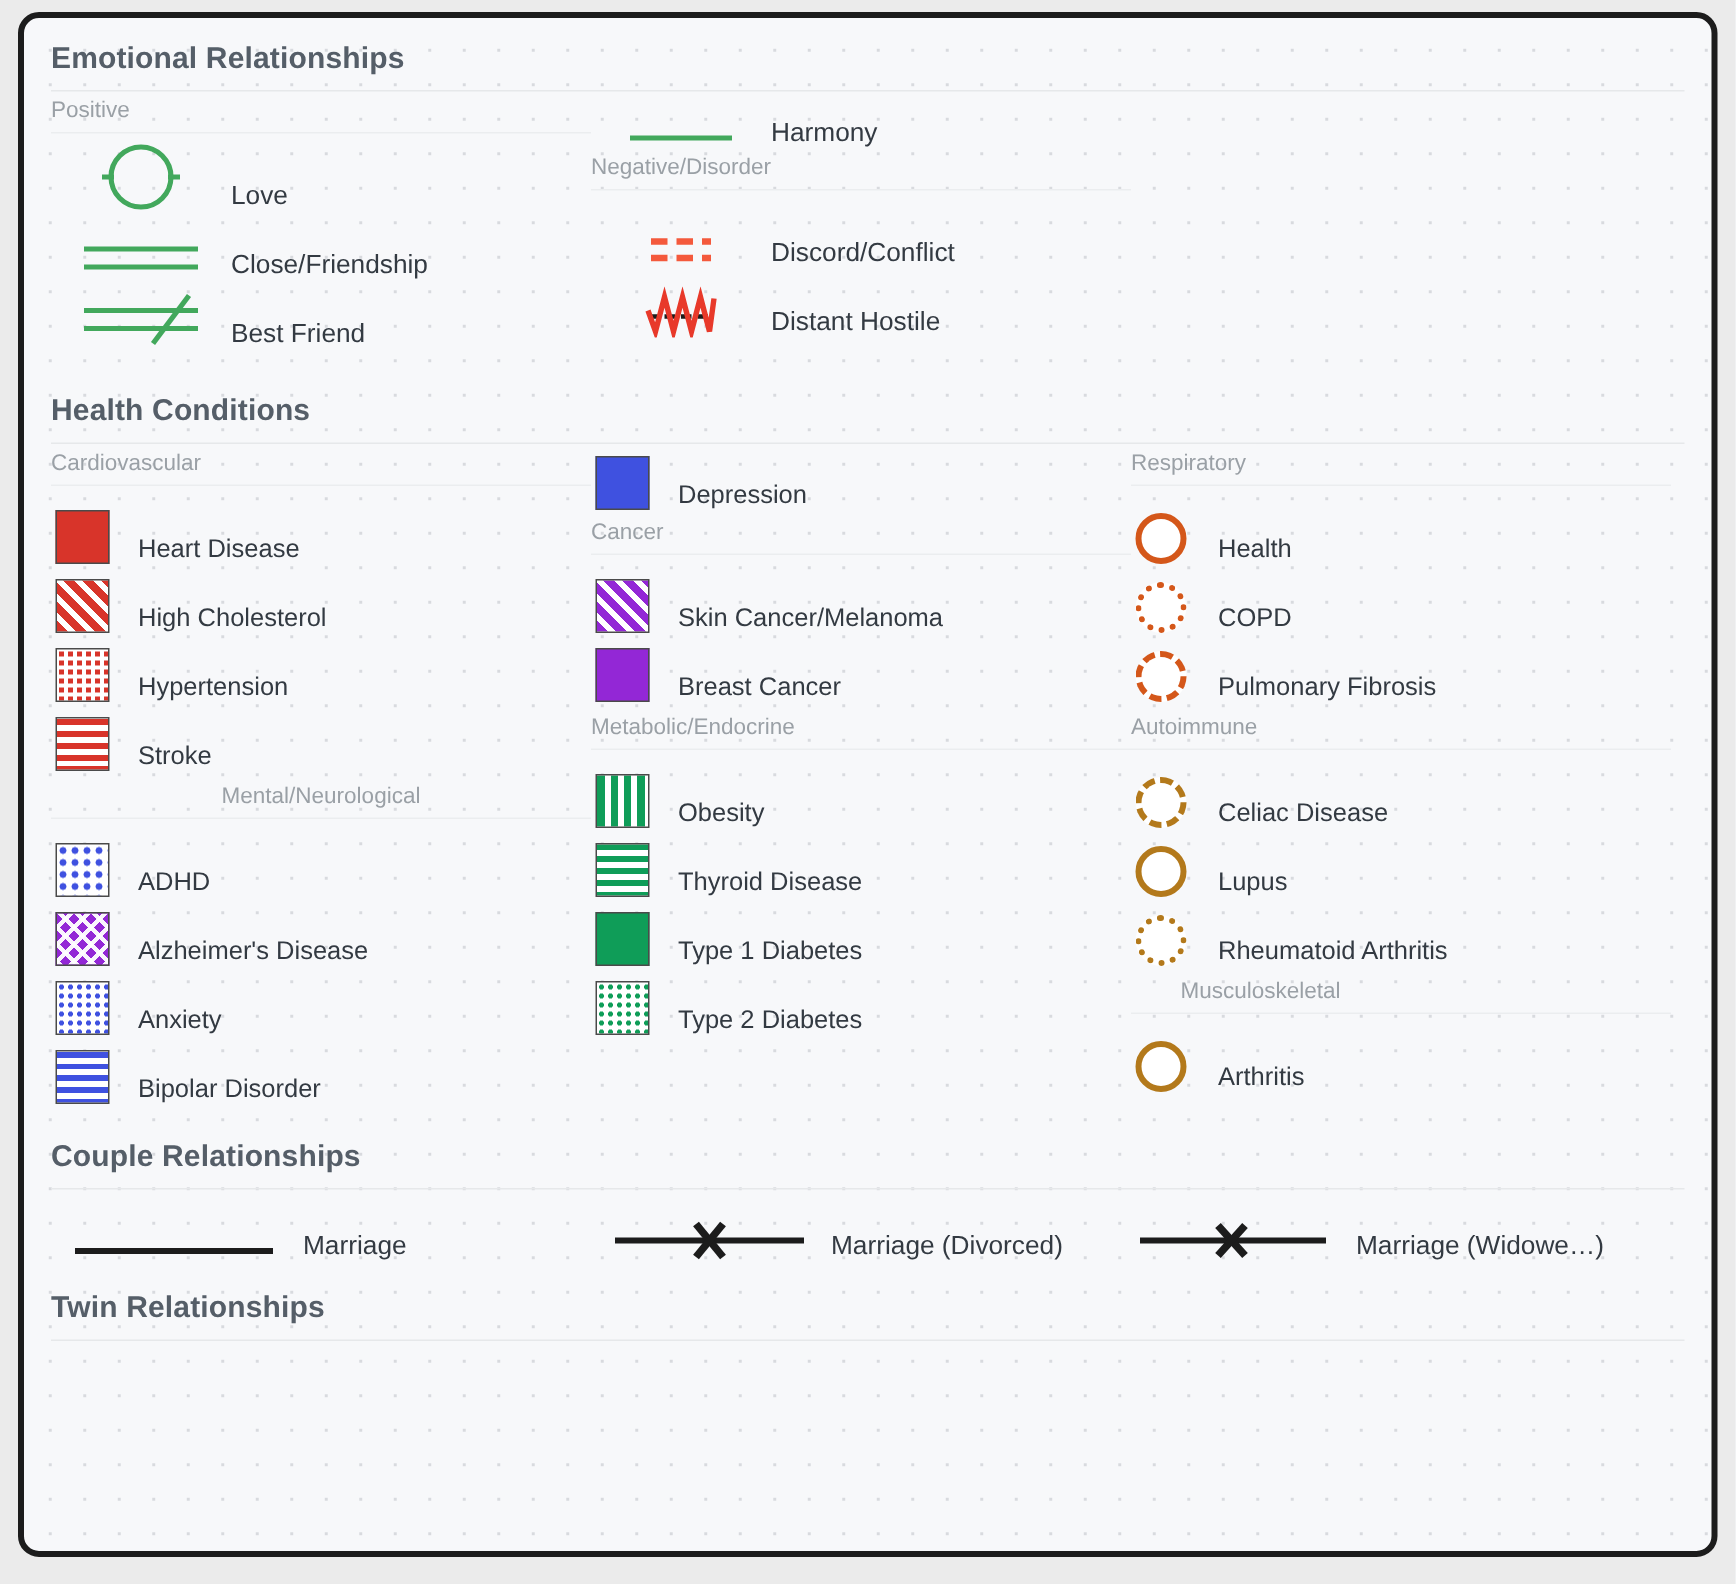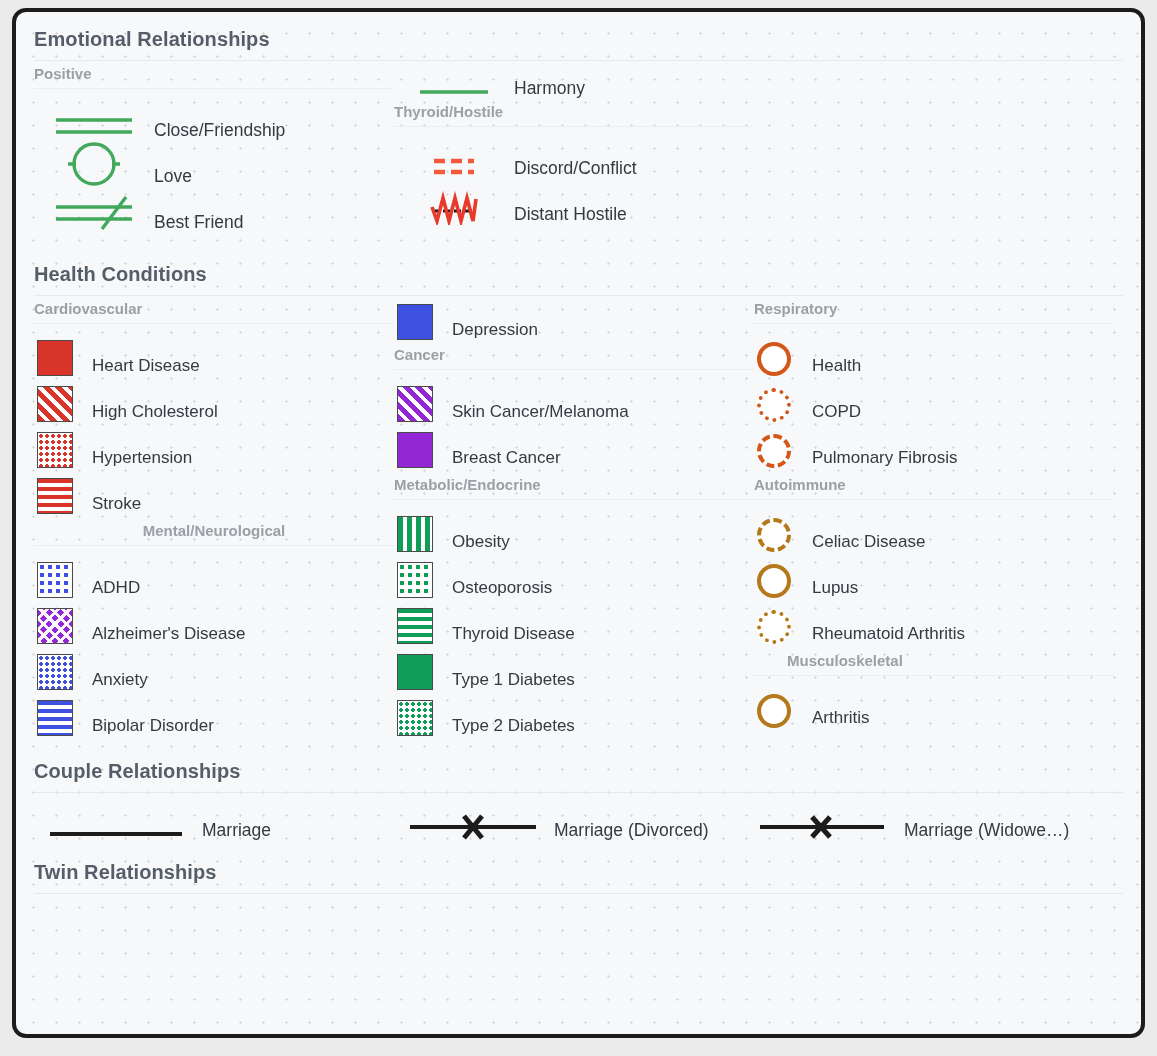--- a/index.html
+++ b/index.html
@@ -24,21 +24,21 @@
   .inner{position:absolute;left:0;top:0;right:0;bottom:0;padding:0 18px;}
 
   
   .sect-title{
     font-size:20px;font-weight:bold;color:#555e68;
     letter-spacing:.1px;
     padding-top:16px;padding-bottom:9px;
   }
   .sect-rule{height:1px;background:#e6e8ea;margin-bottom:2px;}
   .sub-title{
-    font-size:15px;font-weight:bold;color:#9aa0a6;
+    font-size:15px;font-weight:normal;color:#9aa0a6;
     padding-bottom:6px;padding-top:2px;
   }
   .sub-rule{height:1px;background:#ebedef;margin-bottom:6px;}
 
   
   .cols{display:flex;}
   .col{position:relative;}
   .col-a{width:360px;}
   .col-b{width:360px;}
   .col-c{width:360px;}
@@ -74,62 +74,62 @@
   <div class="sect-rule"></div>
 
   <div class="cols">
 
     <div class="col col-a">
       <div class="sub-title">Positive</div>
       <div class="sub-rule"></div>
 
       <div class="row">
         <div class="sym">
-          <svg width="84" height="30" viewBox="0 0 84 30">
-            <line x1="4" y1="9" x2="80" y2="9" stroke="#42a85c" stroke-width="3.4"></line>
-            <line x1="4" y1="21" x2="80" y2="21" stroke="#42a85c" stroke-width="3.4"></line>
-          </svg>
-        </div>
-        <div class="lbl">Close/Friendship</div>
-      </div>
-
-      <div class="row">
-        <div class="sym">
           <svg width="84" height="46" viewBox="0 0 84 46">
             <circle cx="42" cy="23" r="20" fill="none" stroke="#42a85c" stroke-width="3.4"></circle>
             <line x1="16" y1="23" x2="24" y2="23" stroke="#42a85c" stroke-width="3.4"></line>
             <line x1="60" y1="23" x2="68" y2="23" stroke="#42a85c" stroke-width="3.4"></line>
           </svg>
         </div>
         <div class="lbl">Love</div>
       </div>
 
       <div class="row">
         <div class="sym">
+          <svg width="84" height="30" viewBox="0 0 84 30">
+            <line x1="4" y1="9" x2="80" y2="9" stroke="#42a85c" stroke-width="3.4"></line>
+            <line x1="4" y1="21" x2="80" y2="21" stroke="#42a85c" stroke-width="3.4"></line>
+          </svg>
+        </div>
+        <div class="lbl">Close/Friendship</div>
+      </div>
+
+      <div class="row">
+        <div class="sym">
           <svg width="84" height="40" viewBox="0 0 84 40">
             <line x1="4" y1="14" x2="80" y2="14" stroke="#42a85c" stroke-width="3.4"></line>
             <line x1="4" y1="26" x2="80" y2="26" stroke="#42a85c" stroke-width="3.4"></line>
             <line x1="50" y1="36" x2="74" y2="4" stroke="#42a85c" stroke-width="3.4"></line>
           </svg>
         </div>
         <div class="lbl">Best Friend</div>
       </div>
     </div>
 
     <div class="col col-b">
       <div class="row" style="height:40px;margin-top:-4px;">
         <div class="sym">
           <svg width="84" height="14" viewBox="0 0 84 14">
             <line x1="8" y1="7" x2="76" y2="7" stroke="#42a85c" stroke-width="3.4"></line>
           </svg>
         </div>
         <div class="lbl">Harmony</div>
       </div>
 
-      <div class="sub-title" style="padding-top:4px;">Thyroid/Hostile</div>
+      <div class="sub-title" style="padding-top:4px;">Negative/Disorder</div>
       <div class="sub-rule"></div>
 
       <div class="row">
         <div class="sym">
           <svg width="84" height="26" viewBox="0 0 84 26">
             <line x1="22" y1="8" x2="62" y2="8" stroke="#f4593c" stroke-width="4.4" stroke-dasharray="11 6"></line>
             <line x1="22" y1="19" x2="62" y2="19" stroke="#f4593c" stroke-width="4.4" stroke-dasharray="11 6"></line>
           </svg>
         </div>
         <div class="lbl">Discord/Conflict</div>
@@ -245,26 +245,20 @@
       <div class="sub-title" style="padding-top:8px;">Metabolic/Endocrine</div>
       <div class="sub-rule"></div>
 
       <div class="row row-sm">
         <div class="sw-wrap">
           <div class="sw" style="background-image:repeating-linear-gradient(90deg,#0f9d58 0 5px,#ffffff 5px 9px);"></div>
         </div>
         <div class="lbl-sm">Obesity</div>
       </div>
 
-      <div class="row row-sm">
-        <div class="sw-wrap">
-          <div class="sw" style="background-image:radial-gradient(#0f9d58 2.3px, #ffffff 2.4px);background-size:8px 8px;"></div>
-        </div>
-        <div class="lbl-sm">Osteoporosis</div>
-      </div>
 
       <div class="row row-sm">
         <div class="sw-wrap">
           <div class="sw" style="background-image:repeating-linear-gradient(180deg,#0f9d58 0 4px,#ffffff 4px 8px);"></div>
         </div>
         <div class="lbl-sm">Thyroid Disease</div>
       </div>
 
       <div class="row row-sm">
         <div class="sw-wrap">

